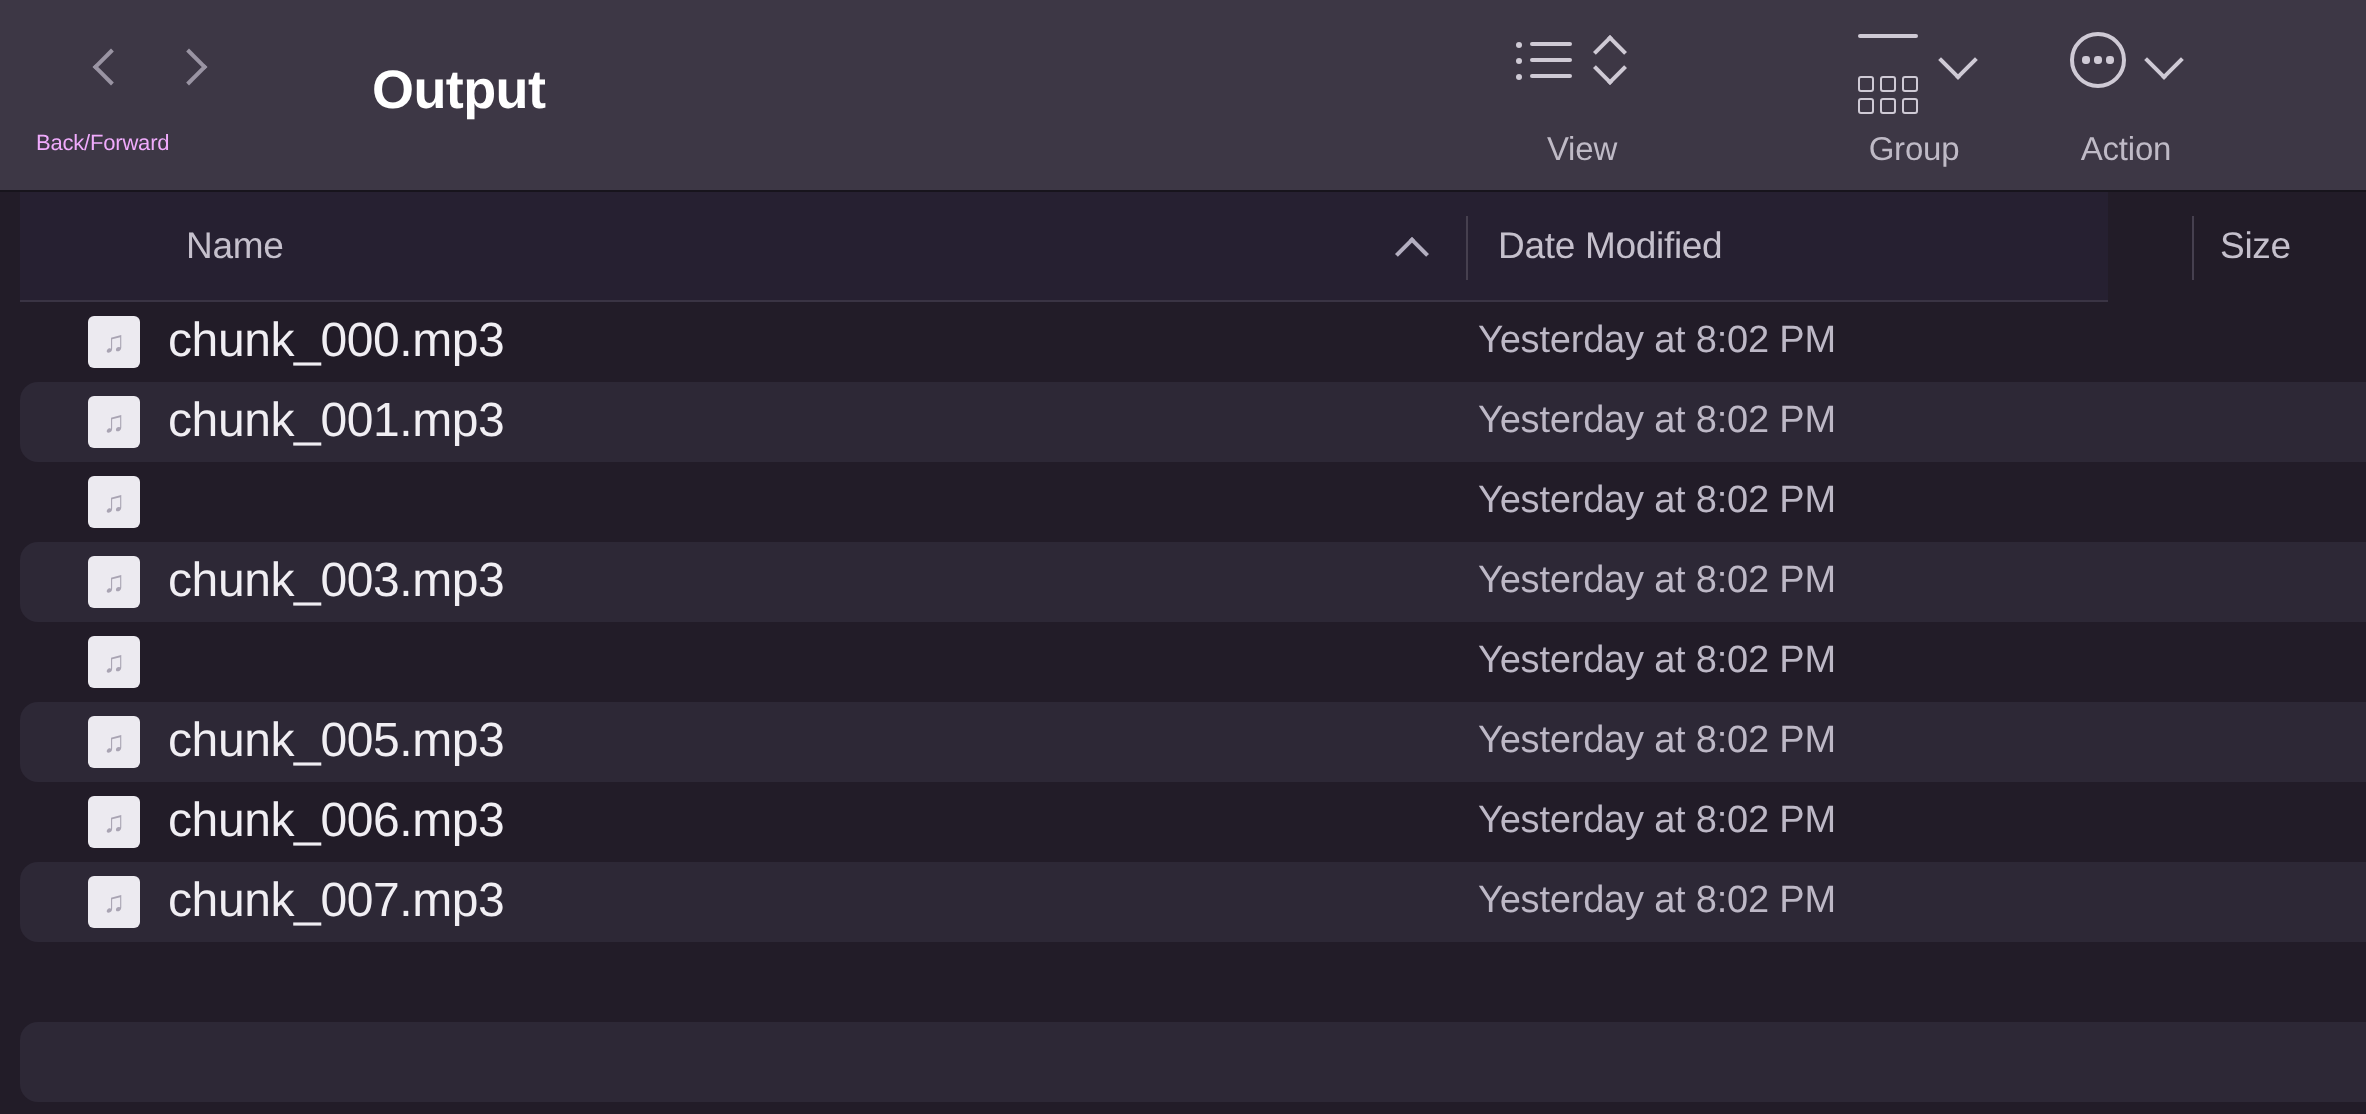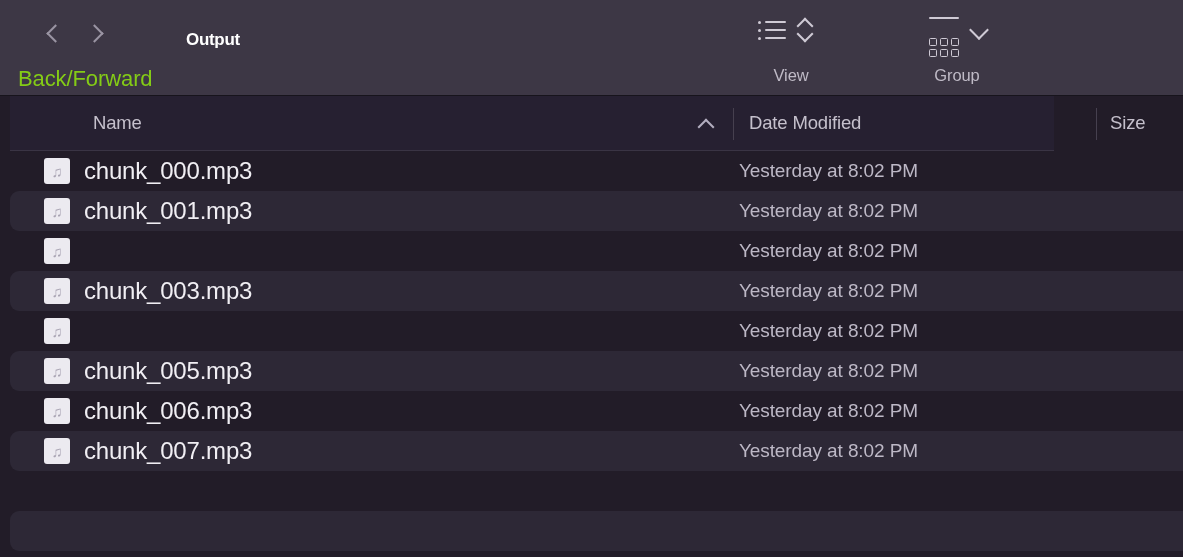--- a/index.html
+++ b/index.html
@@ -34,27 +34,27 @@
     content:""; position:absolute;
     width:11px; height:11px;
     border-top:2.2px solid #9a94a3;
     border-right:2.2px solid #9a94a3;
     top:5px;
   }
   .chev.left::before{ transform:rotate(-135deg); left:3px; }
   .chev.right::before{ transform:rotate(45deg); left:0px; }
   .nav-label{
     position:absolute; left:18px; top:66px;
-    font-size:22px; color:#84cc16; letter-spacing:-0.1px;
+    font-size:11px; color:#f0abfc; letter-spacing:-0.1px;
     white-space:nowrap;
   }
 
   .win-title{
     position:absolute; left:186px; top:30px;
-    font-size:17px; font-weight:bold; color:#ffffff;
+    font-size:27px; font-weight:bold; color:#ffffff;
     letter-spacing:-0.3px;
   }
 
   .tool-item{
     position:absolute; top:0; height:76px;
   }
   .tool-icons{
     position:absolute; top:17px; left:0;
     display:flex; align-items:center;
   }
@@ -239,20 +239,31 @@
             <b></b>
             <b></b>
             <b></b>
           </span>
       </span>
       <span class="icon-caret"></span>
     </div>
     <div class="tool-caption">Group</div>
   </div>
 
+  <div class="tool-item" style="left:1021px; width:84px;">
+    <div class="tool-icons" style="left:14px; top:16px;">
+      <span class="icon-action">
+        <b></b>
+          <b></b>
+          <b></b>
+      </span>
+      <span class="icon-caret"></span>
+    </div>
+    <div class="tool-caption">Action</div>
+  </div>
 </div>
 
 <div class="col-head">
   <div class="col col-name">Name</div>
   <span class="sort-caret"></span>
   <span class="col-divider" style="left:723px;"></span>
   <div class="col col-date">Date Modified</div>
   <span class="col-divider" style="left:1086px;"></span>
   <div class="col col-size">Size</div>
 </div>

